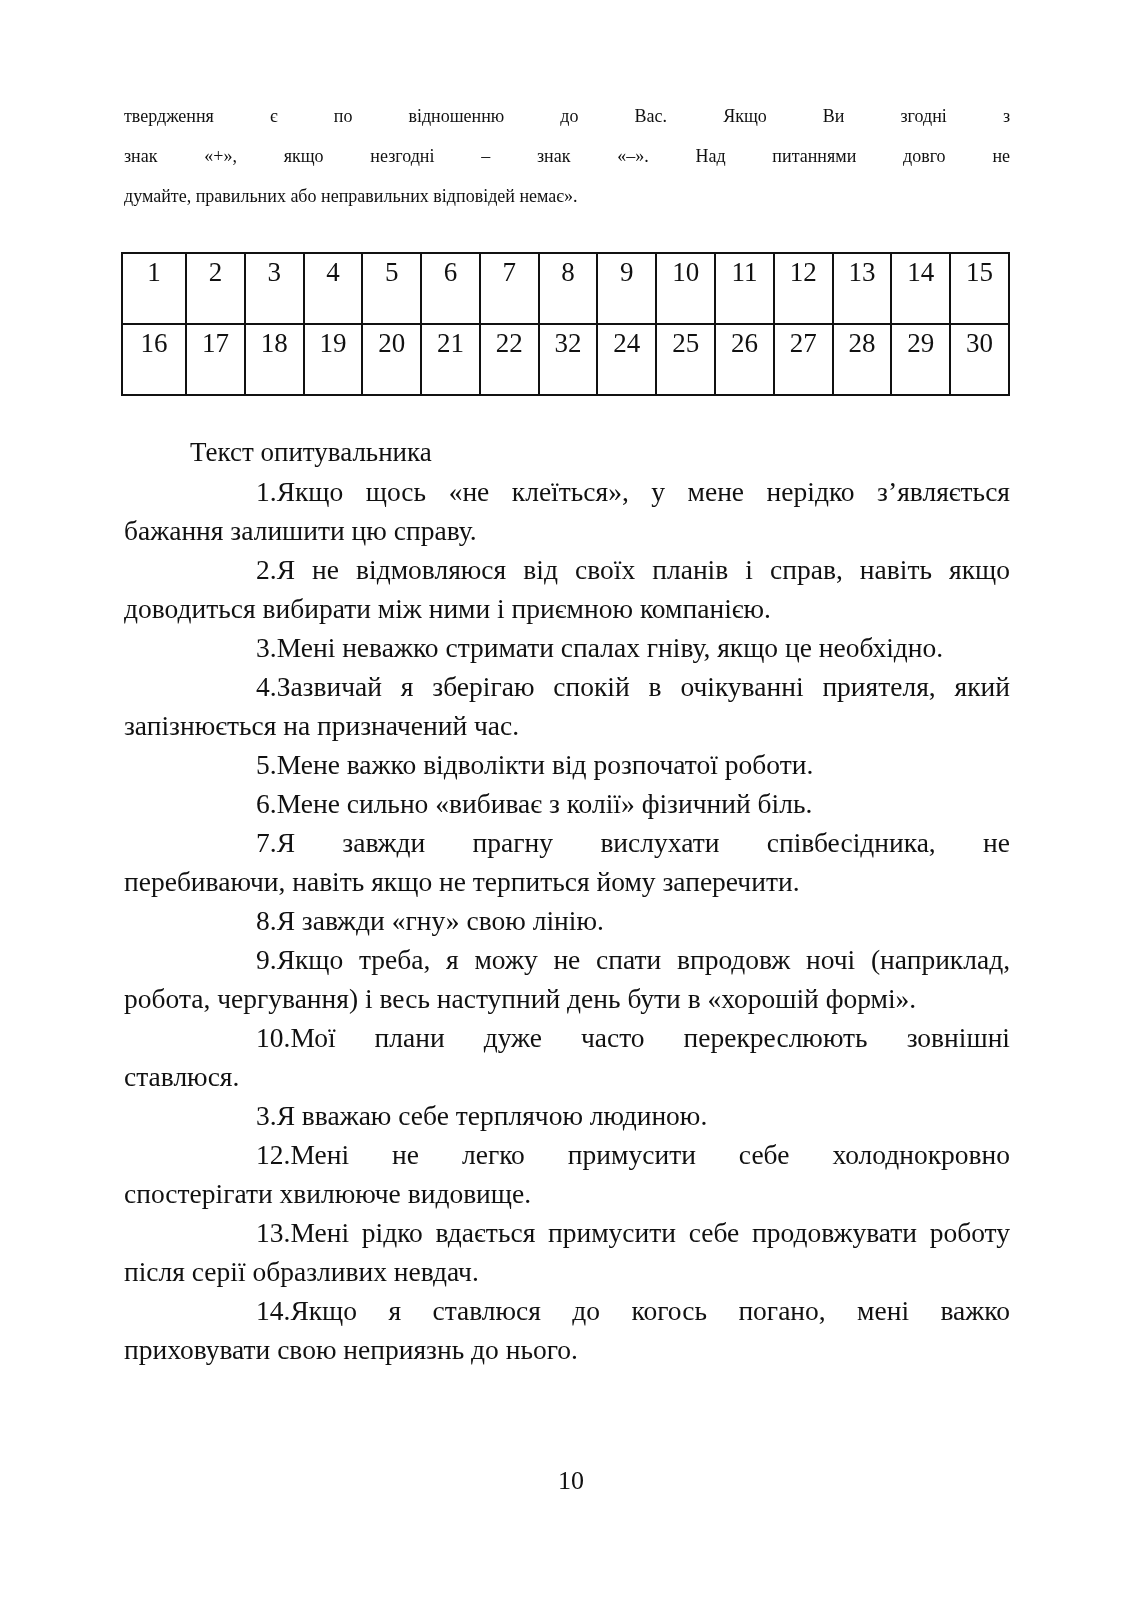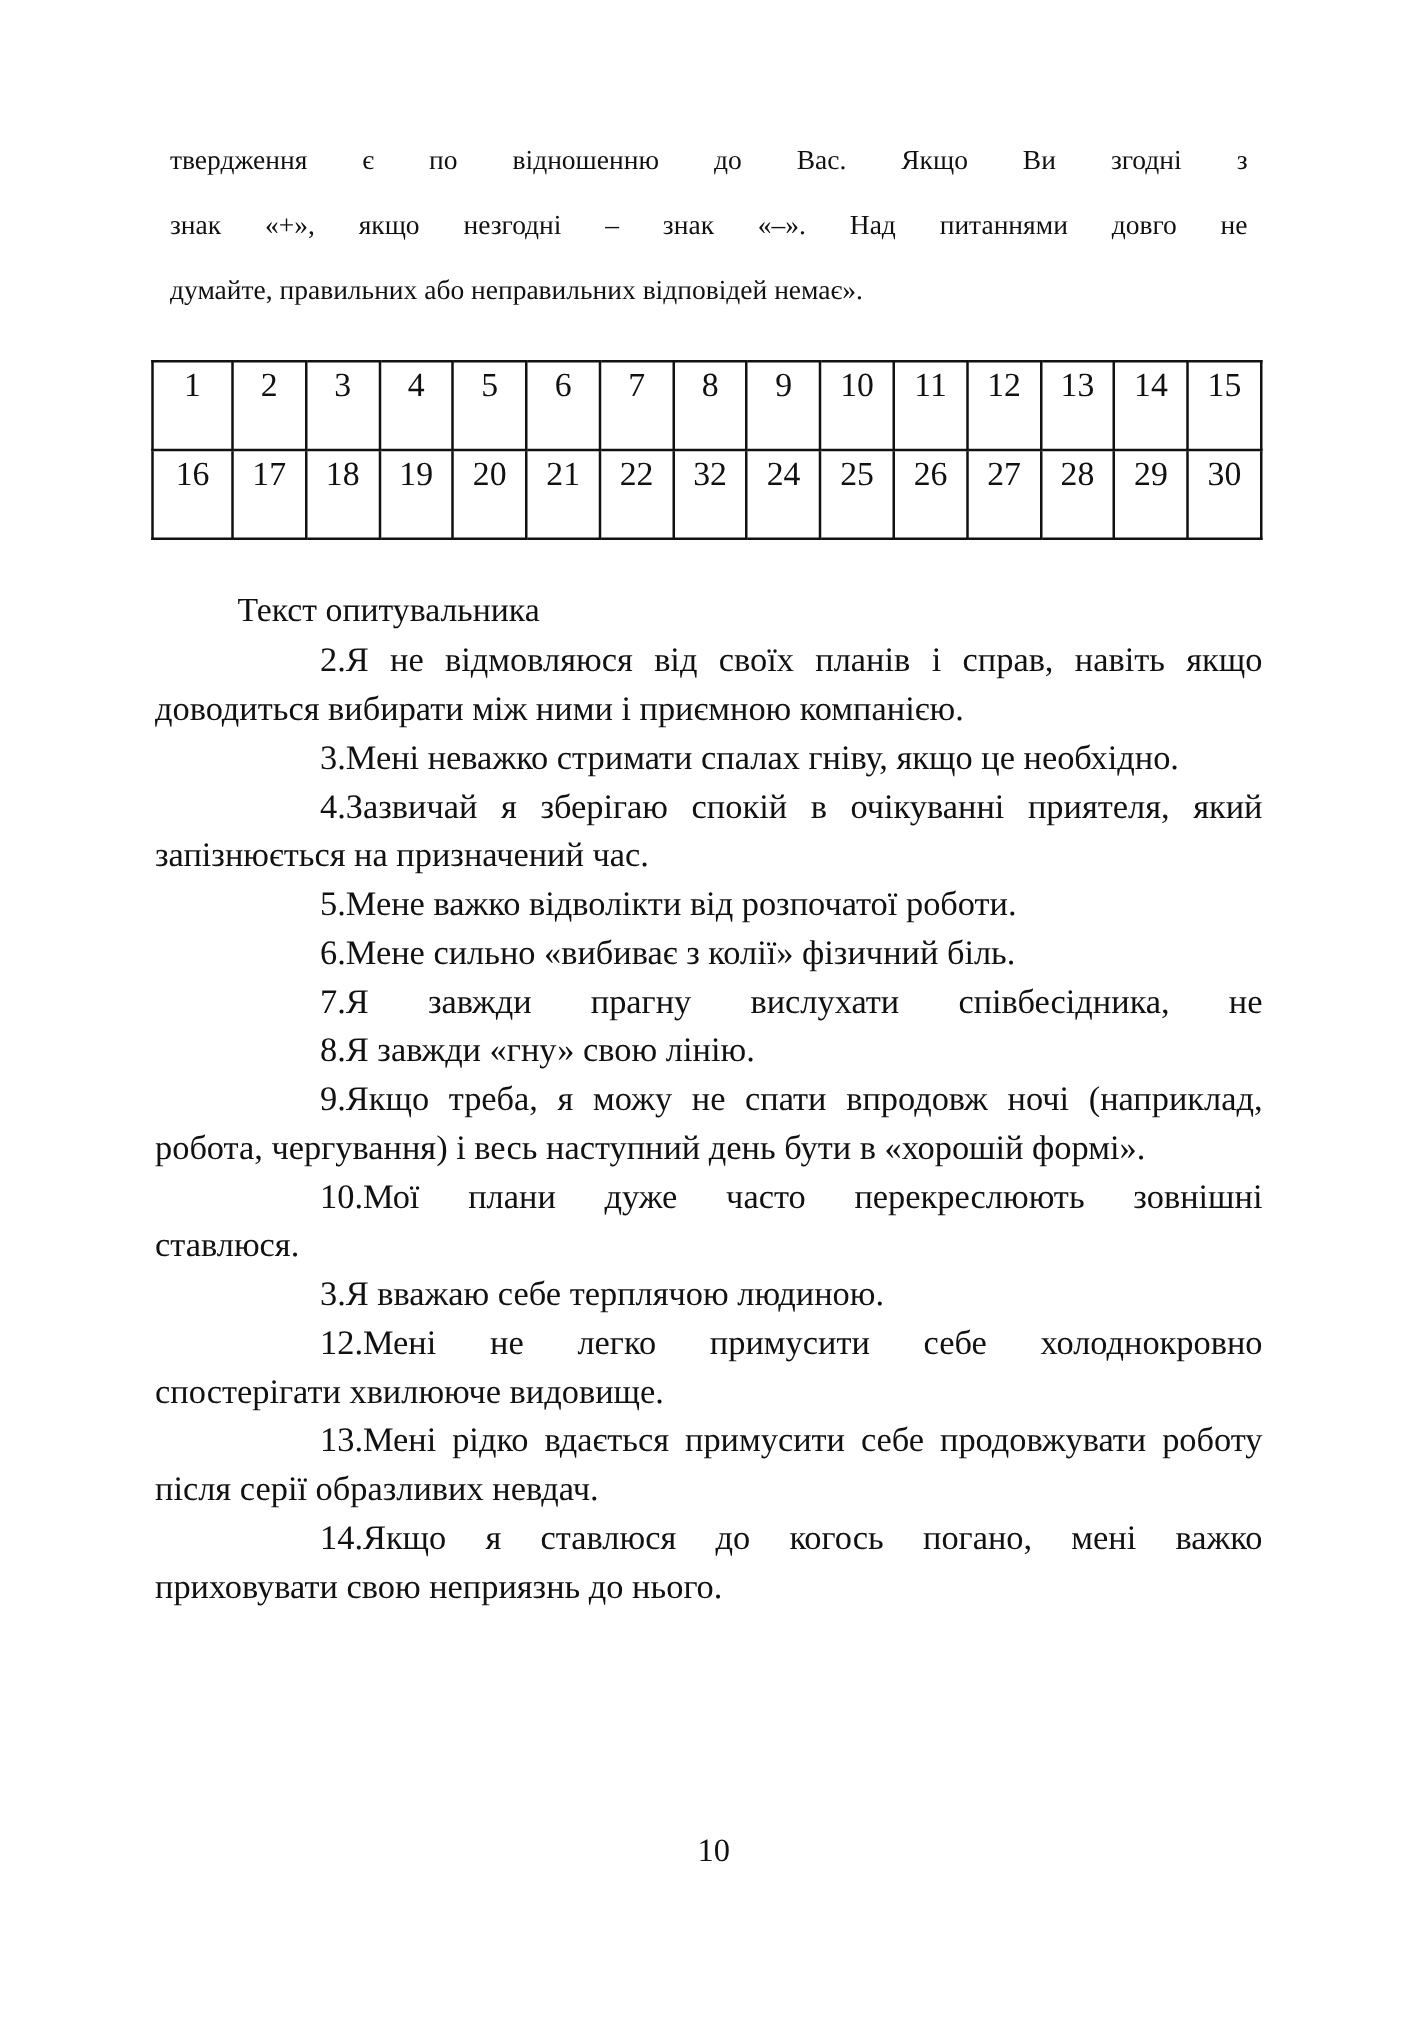--- a/index.html
+++ b/index.html
@@ -11,22 +11,22 @@
       color: #111111;
       overflow: hidden;
     }
     .page {
       position: absolute;
       left: 124px;
       top: 96px;
       width: 886px;
     }
     .intro p {
-      margin: 12px;
-      font-size: 22px;
+      margin: 0;
+      font-size: 18px;
       line-height: 40px;
       text-align: justify;
       text-align-last: justify;
     }
     .intro p.last { text-align-last: left; }
     .grid {
       margin-top: 36px;
       border-collapse: collapse;
       width: 889px;
       margin-left: -3px;
@@ -119,38 +119,43 @@
         <td>29</td>
         <td>30</td>
       </tr>
     </tbody>
   </table>
 
   <div class="section-title">Текст опитувальника</div>
 
   <div>
     <p class="item">
+      <span class="line1"><span class="num">1.</span><span>Якщо щось «не клеїться», у мене нерідко з’являється</span></span>
+      <span class="line2">бажання залишити цю справу.</span>
+    </p>
+    <p class="item">
       <span class="line1"><span class="num">2.</span><span>Я не відмовляюся від своїх планів і справ, навіть якщо</span></span>
       <span class="line2">доводиться вибирати між ними і приємною компанією.</span>
     </p>
     <p class="item single">
       <span class="line1"><span class="num">3.</span><span>Мені неважко стримати спалах гніву, якщо це необхідно.</span></span>
     </p>
     <p class="item">
       <span class="line1"><span class="num">4.</span><span>Зазвичай я зберігаю спокій в очікуванні приятеля, який</span></span>
       <span class="line2">запізнюється на призначений час.</span>
     </p>
     <p class="item single">
       <span class="line1"><span class="num">5.</span><span>Мене важко відволікти від розпочатої роботи.</span></span>
     </p>
     <p class="item single">
       <span class="line1"><span class="num">6.</span><span>Мене сильно «вибиває з колії» фізичний біль.</span></span>
     </p>
     <p class="item">
       <span class="line1"><span class="num">7.</span><span>Я завжди прагну вислухати співбесідника, не</span></span>
+      <span class="line2">перебиваючи, навіть якщо не терпиться йому заперечити.</span>
     </p>
     <p class="item single">
       <span class="line1"><span class="num">8.</span><span>Я завжди «гну» свою лінію.</span></span>
     </p>
     <p class="item">
       <span class="line1"><span class="num">9.</span><span>Якщо треба, я можу не спати впродовж ночі (наприклад,</span></span>
       <span class="line2">робота, чергування) і весь наступний день бути в «хорошій формі».</span>
     </p>
     <p class="item">
       <span class="line1"><span class="num">10.</span><span>Мої плани дуже часто перекреслюють зовнішні</span></span>

